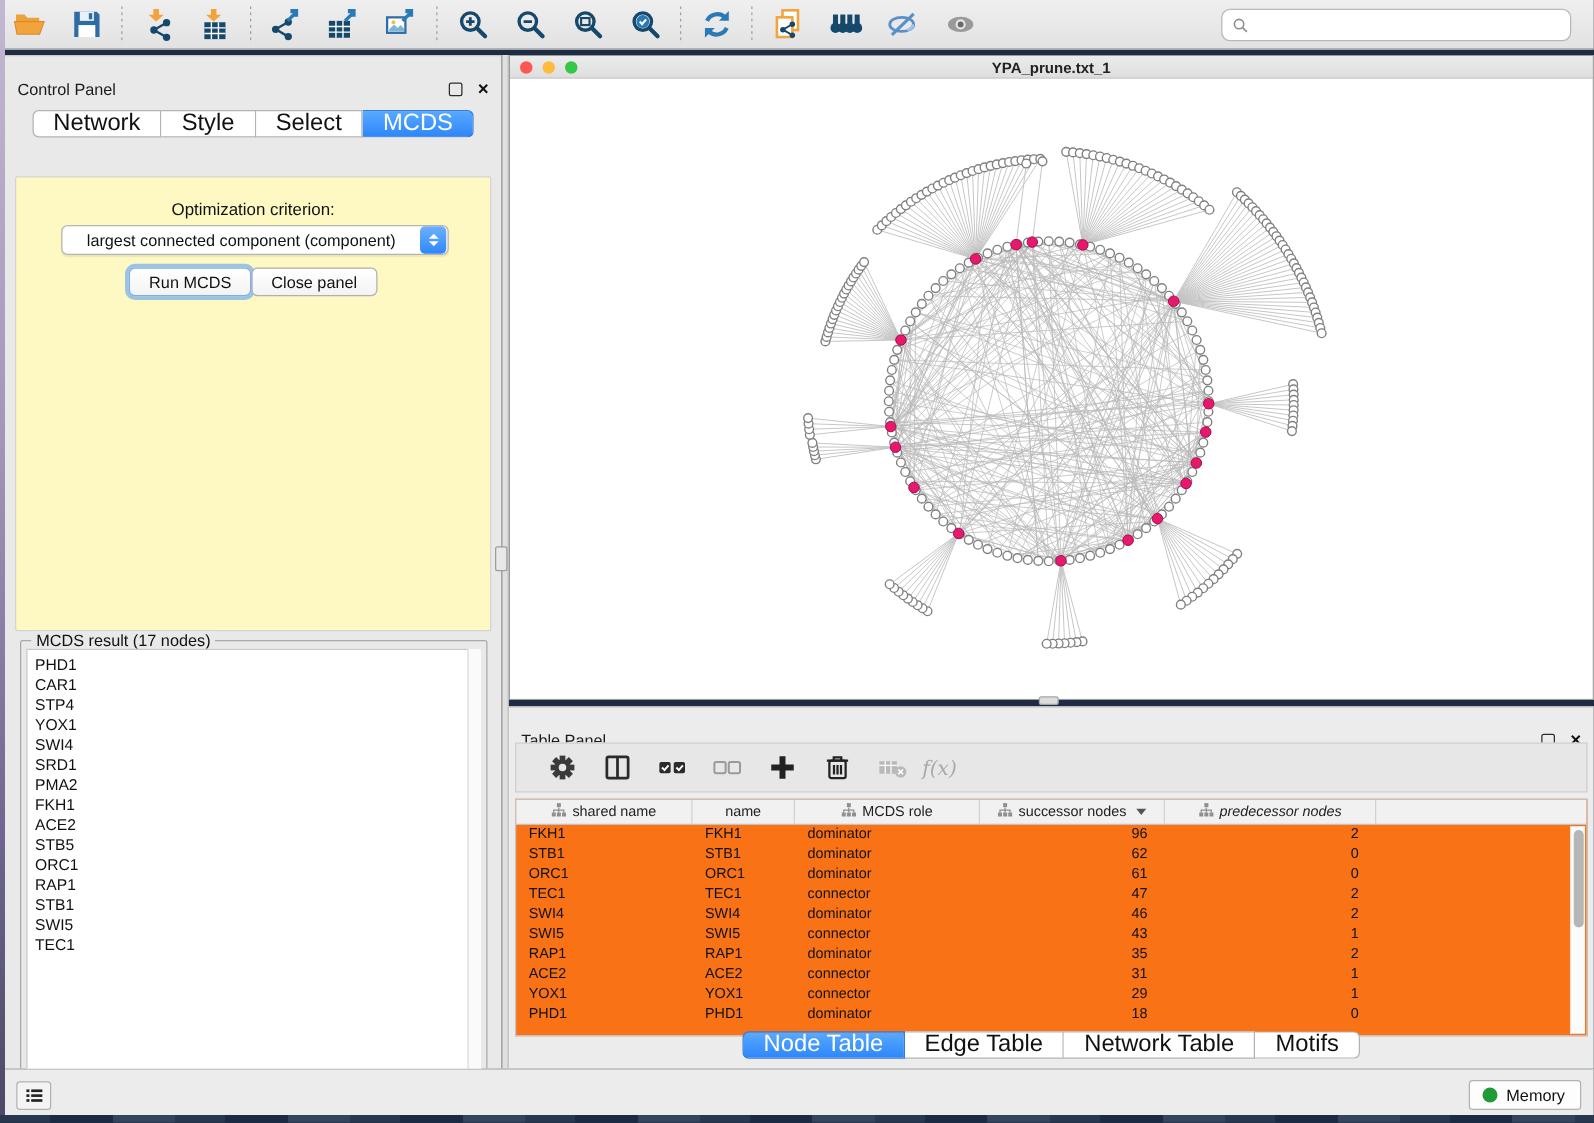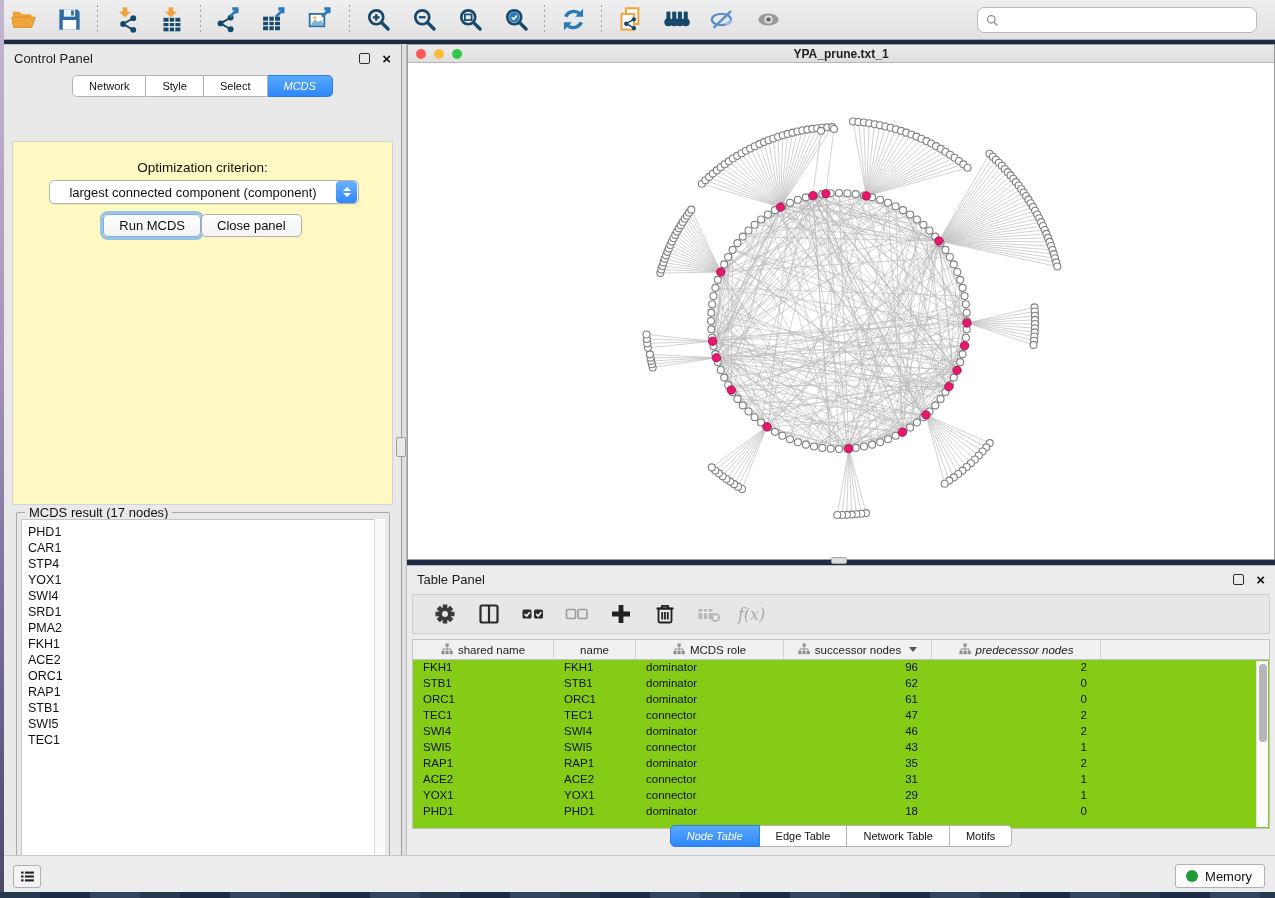--- a/index.html
+++ b/index.html
@@ -23,31 +23,31 @@
   .searchbox { position:absolute; right:18px; top:7px; width:280px; height:26px;
     background:#fff; border:1px solid #b9b9b9; border-radius:7px;
     display:flex; align-items:center; padding-left:7px; }
   .searchbox svg { width:15px; height:15px; }
   .searchbox input { border:none; outline:none; flex:1; height:20px; font-size:12px;
     font-family:"Liberation Sans",sans-serif; background:transparent; }
 
   
   .control-panel { position:absolute; left:4px; top:44px; width:397px; height:811px;
     background:#e9e9e9; border-top:1px solid #c9c9c9; }
-  .panel-head { height:26px; display:flex; align-items:center; padding:0 10px; }
+  .panel-head { height:26px; display:flex; align-items:center; padding:0 10px;margin-top:13px; }
   .panel-head .ttl { font-size:13px; color:#1b1b1b; }
   .panel-head .sp { flex:1; }
   .float-btn { width:11px; height:11px; border:1.6px solid #2c2c2c; border-radius:2px; margin-right:12px; }
   .close-btn { font-size:15px; font-weight:bold; color:#111; line-height:11px; }
   .seg { display:flex; justify-content:center; margin-top:4px; }
   .seg .sbtn { height:22px; padding:0 16px; background:#fff; border:1px solid #b3b3b3;
-    border-left:none; font-size:11px; display:flex; align-items:center; color:#111; }
+    border-left:none; font-size:19px; display:flex; align-items:center; color:#111; }
   .seg .sbtn:first-child { border-left:1px solid #b3b3b3; border-radius:5px 0 0 5px; }
   .seg .sbtn:last-child { border-radius:0 5px 5px 0; }
-  .seg .sbtn.active { background:linear-gradient(#59a9fd,#2e87fb); color:#fff; border-color:#2e7de2;font-style:italic; }
+  .seg .sbtn.active { background:linear-gradient(#59a9fd,#2e87fb); color:#fff; border-color:#2e7de2; }
   .cp-content { position:absolute; left:8px; top:96px; width:381px; height:364px;
     background:#fef9c3; border:1px solid #d4d4d4; border-radius:2px; }
   .opt-label { text-align:center; margin-top:18px; font-size:13.5px; color:#111; }
   .dropdown { position:absolute; left:36px; top:38px; width:310px; height:24px;
     background:#fff; border:1px solid #b5b5b5; border-radius:5px;
     display:flex; align-items:center; box-shadow:0 1px 1px rgba(0,0,0,.08); }
   .dropdown .dval { flex:1; text-align:center; font-size:13px; color:#111; }
   .dropdown .dcap { width:21px; height:22px; border-radius:4px; margin-right:1px;
     background:linear-gradient(#6db1fd,#2e87fb); display:flex; flex-direction:column;
     align-items:center; justify-content:center; gap:2px; }
@@ -86,25 +86,25 @@
   .light { width:10px; height:10px; border-radius:50%; }
   .net-title .nt { position:absolute; left:0; right:0; text-align:center;
     font-size:12px; color:#222; font-weight:bold; }
   .net-canvas { position:absolute; left:0; top:18px; width:866px; height:496px; background:#fff; }
 
   
   .table-panel { position:absolute; left:407px; top:565px; width:868px; height:290px;
     background:#ececec; border-top:1px solid #bdbdbd; }
   .tp-toolbar { position:absolute; left:5px; top:28px; width:858px; height:40px;
     background:#e7e7e7; border:1px solid #cfcfcf; display:flex; align-items:center; padding-left:10px; }
-  .tp-toolbar .tool { margin:0 5px; }
+  .tp-toolbar .tool { margin:0 5px;justify-content:flex-end; }
   .tp-toolbar .tool svg { width:24px; height:24px; }
   .tp-toolbar .tool.wide svg { width:36px; }
   .grid { position:absolute; left:5px; top:73px; width:858px; height:190px;
-    background:#84cc16; border:1px solid #c2c2c2; }
+    background:#f97316; border:1px solid #c2c2c2; }
   .ghead { display:flex; height:20px; background:#f1f1f1; border-bottom:1px solid #c2c2c2; }
   .hcell { display:flex; align-items:center; justify-content:center; gap:5px;
     border-right:1px solid #d2d2d2; font-size:11.5px; color:#222; position:relative; }
   .hcell svg { width:12px; height:12px; }
   .hcell .chev { width:0; height:0; border-left:4px solid transparent; border-right:4px solid transparent;
     border-top:5px solid #555; margin-left:3px; }
   .hfill { flex:1; }
   .grow { display:flex; height:16px; }
   .gcell { font-size:11.5px; color:#111; padding:1px 6px 0 10px; overflow:hidden; white-space:nowrap; }
   .gcell.num { text-align:right; padding-right:14px; }
@@ -328,20 +328,21 @@
     <div class="mcds-list" id="mcds-list">
         <div class="li">PHD1</div>
         <div class="li">CAR1</div>
         <div class="li">STP4</div>
         <div class="li">YOX1</div>
         <div class="li">SWI4</div>
         <div class="li">SRD1</div>
         <div class="li">PMA2</div>
         <div class="li">FKH1</div>
         <div class="li">ACE2</div>
+        <div class="li">STB5</div>
         <div class="li">ORC1</div>
         <div class="li">RAP1</div>
         <div class="li">STB1</div>
         <div class="li">SWI5</div>
         <div class="li">TEC1</div>
       </div>
     <div class="mcds-scroll"></div>
   </div>
 </div>
 

